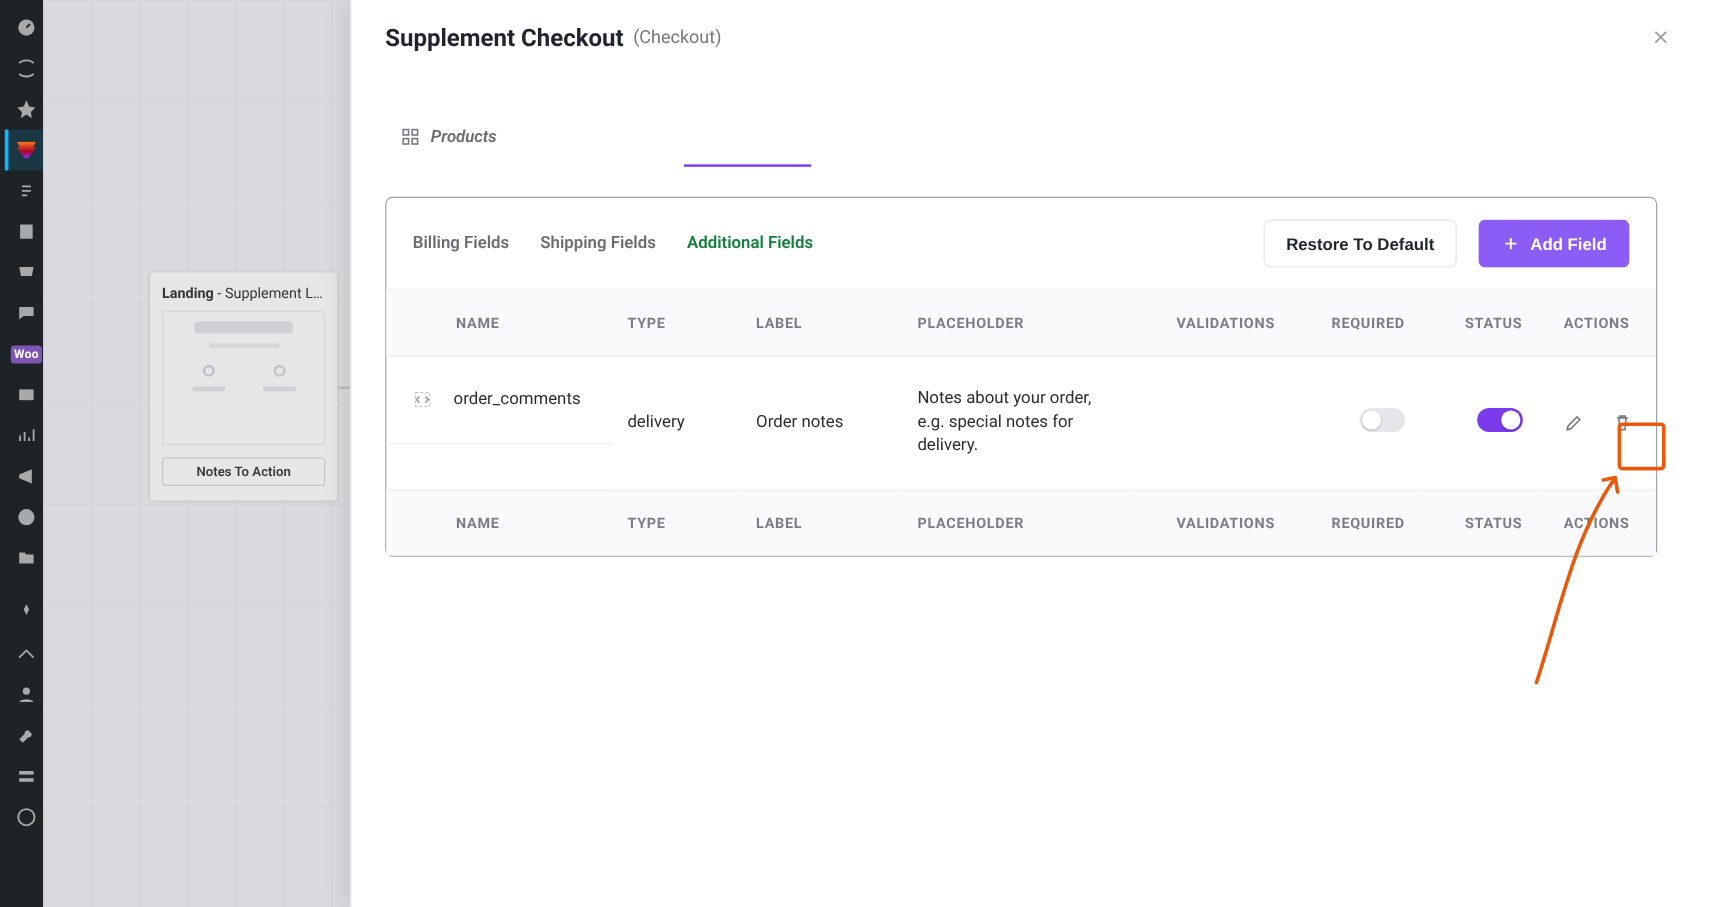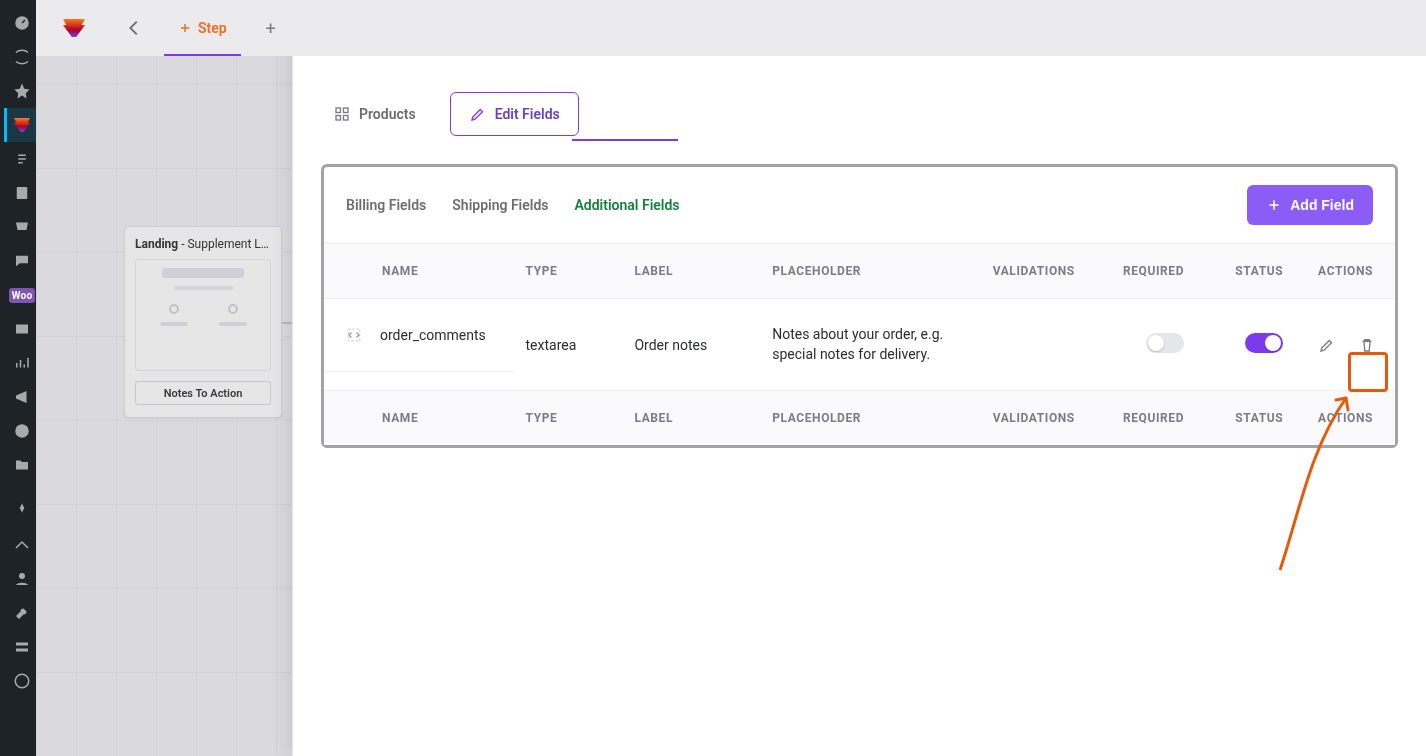--- a/index.html
+++ b/index.html
@@ -45,27 +45,27 @@
   .shade { position: absolute; inset: 0; background: rgba(10,10,20,.10); }
 
   
   .panel { position: absolute; top: 0; right: 0; bottom: 0; left: 292px; background: #fff; border-left: 1px solid #e6e6ea; box-shadow: -6px 0 16px rgba(0,0,0,.08); display: flex; flex-direction: column; }
   .panel-head { height: 62px; display: flex; align-items: center; padding: 0 28px; }
   .panel-title { font-size: 20px; font-weight: 700; color: #1f2430; }
   .panel-subtitle { margin-left: 8px; font-size: 15px; color: #77787d; font-weight: 400; }
   .panel-close { margin-left: auto; width: 28px; height: 28px; display: flex; align-items: center; justify-content: center; color: #9b9ca1; }
   .panel-close svg { width: 18px; height: 18px; stroke: #9b9ca1; stroke-width: 2; }
 
-  .tabs { display: flex; gap: 22px; padding: 30px 28px 0 28px; align-items: center; }
+  .tabs { display: flex; gap: 40px; padding: 30px 28px 0 28px; align-items: center; font-style: italic; }
   .tab { display: flex; align-items: center; gap: 8px; font-size: 14px; color: #6b6c72; font-weight: 600; height: 44px; padding: 0 12px; border-radius: 6px; }
   .tab svg { width: 18px; height: 18px; stroke: #7a7b80; fill: none; stroke-width: 1.8; }
   .tab.active { color: #6941c6; border: 1px solid #7c3aed; border-radius: 6px; padding: 0 18px; background: #fff; }
   .tab.active svg { stroke: #7c3aed; }
 
-  .content { margin: 28px 28px 0 28px; border: 3px solid #a3a3a3; border-radius: 6px; position: relative; overflow: visible; }
+  .content { margin: 28px 45px 0 28px; border: 1px solid #a3a3a3; border-radius: 6px; position: relative; overflow: visible; }
   .content-indicator { position: absolute; top: -28px; left: 248px; width: 106px; height: 2px; background: #7c3aed; }
 
   .sub-bar { display: flex; align-items: center; padding: 18px 22px; border-bottom: 1px solid #eeeef2; }
   .sub-tabs { display: flex; gap: 26px; }
   .sub-tab { font-size: 14px; color: #6c6d73; font-weight: 600; }
   .sub-tab.active { color: #15803d; }
   .sub-actions { margin-left: auto; display: flex; gap: 18px; }
   .btn { display: inline-flex; align-items: center; justify-content: center; border-radius: 6px; font-size: 14px; font-weight: 600; height: 40px; padding: 0 18px; border: 1px solid transparent; cursor: pointer; }
   .btn.ghost { background: #fff; border-color: #e4e4ea; color: #1f2430; }
   .btn.primary { background: #8b5cf6; color: #fff; }
@@ -195,39 +195,20 @@
         </svg>
       </div>
     <div class="admin-item">
         <svg viewBox="0 0 24 24">
           <circle cx="12" cy="12" r="9" fill="none" stroke="#a7aaad" stroke-width="2"></circle>
         </svg>
       </div>
   </div>
 
   <div class="canvas">
-    <div class="canvas-top">
-      <div class="canvas-logo">
-          <div class="cf-logo"></div>
-        </div>
-      <div class="canvas-back">
-          <svg viewBox="0 0 24 24">
-            <path d="M15 5l-7 7 7 7"></path>
-          </svg>
-        </div>
-      <div class="canvas-tab">
-        <svg viewBox="0 0 24 24" width="14" height="14">
-            <path d="M12 5v14M5 12h14" stroke="#f36a1d" stroke-width="2.5" fill="none"></path>
-          </svg>
-        <span>Step</span>
-      </div>
-      <div class="canvas-plus">
-          <span>+</span>
-        </div>
-    </div>
 
     <div class="landing-card">
       <div class="landing-title"><b>Landing</b><span> - Supplement La…</span></div>
       <div class="landing-thumb">
         <div class="hdr">
             <div class="bar"></div>
           </div>
         <div class="sub"></div>
         <div class="row">
           <div style="display:flex;flex-direction:column;align-items:center;gap:4px">
@@ -263,37 +244,34 @@
     <div class="tabs">
       <div class="tab">
         <svg viewBox="0 0 24 24">
             <rect x="4" y="4" width="6" height="6"></rect>
             <rect x="14" y="4" width="6" height="6"></rect>
             <rect x="4" y="14" width="6" height="6"></rect>
             <rect x="14" y="14" width="6" height="6"></rect>
           </svg>
         <span>Products</span>
       </div>
-      <div class="tab active">
-        <svg viewBox="0 0 24 24">
-            <path d="M4 20l4-1 10-10-3-3L5 16z"></path>
-          </svg>
-        <span>Edit Fields</span>
-      </div>
     </div>
 
     <div class="content">
       <div class="content-indicator"></div>
       <div class="sub-bar">
         <div class="sub-tabs">
           <div class="sub-tab"><span>Billing Fields</span></div>
           <div class="sub-tab"><span>Shipping Fields</span></div>
           <div class="sub-tab active"><span>Additional Fields</span></div>
         </div>
         <div class="sub-actions">
+          <button class="btn ghost">
+              <span>Restore To Default</span>
+            </button>
           <button class="btn primary">
             <svg viewBox="0 0 24 24">
                 <path d="M12 5v14M5 12h14" fill="none"></path>
               </svg>
             <span>Add Field</span>
           </button>
         </div>
       </div>
 
       <table>
@@ -321,21 +299,21 @@
         </thead>
         <tbody>
           <tr>
             <td class="name">
               <span class="drag"><svg viewBox="0 0 24 24" width="20" height="20">
                     <path d="M5 5h14v14H5z" fill="none" stroke="#bdbec4" stroke-dasharray="3 2"></path>
                     <path d="M9 9l-3 3 3 3M15 9l3 3-3 3" fill="none" stroke="#9b9ca1" stroke-width="1.6"></path>
                   </svg></span>
               <span>order_comments</span>
             </td>
-            <td>textarea</td>
+            <td>delivery</td>
             <td>Order notes</td>
             <td class="ph">Notes about your order, e.g. special notes for delivery.</td>
             <td style="text-align:right"></td>
             <td style="text-align:right"><span class="toggle"></span></td>
             <td style="text-align:right"><span class="toggle on"></span></td>
             <td style="text-align:right;padding-right:18px">
               <span class="row-actions">
                 <span class="icon-btn">
                     <svg viewBox="0 0 24 24">
                       <path d="M4 20l4-1 10-10-3-3L5 16z"></path>

